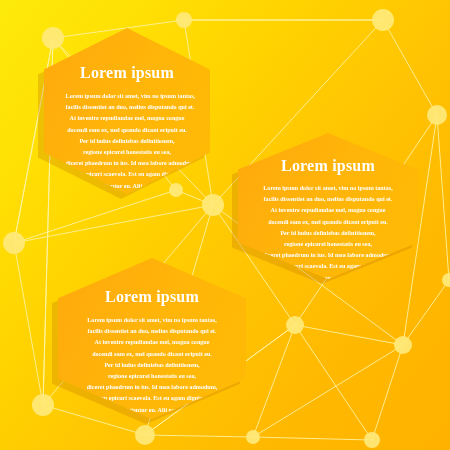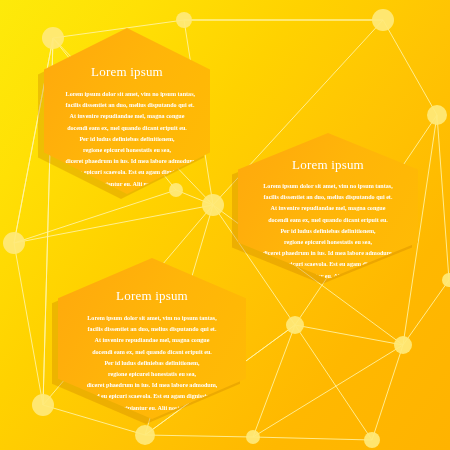--- a/index.html
+++ b/index.html
@@ -46,22 +46,22 @@
   }
   .hex-shadow {
     position: absolute;
     -webkit-clip-path: polygon(50% 0%, 100% 25%, 100% 75%, 50% 100%, 0% 75%, 0% 25%);
     clip-path: polygon(50% 0%, 100% 25%, 100% 75%, 50% 100%, 0% 75%, 0% 25%);
     background: rgba(196, 120, 0, 0.30);
   }
   .hex-title {
     color: #ffffff;
     font-family: "Liberation Serif", serif;
-    font-weight: normal;
-    font-size: 13px;
+    font-weight: bold;
+    font-size: 16px;
     letter-spacing: 0.2px;
     text-align: center;
     white-space: nowrap;
   }
   .hex-body {
     color: #ffffff;
     font-family: "Liberation Serif", serif;
     font-size: 6.1px;
     line-height: 11.2px;
     text-align: center;

